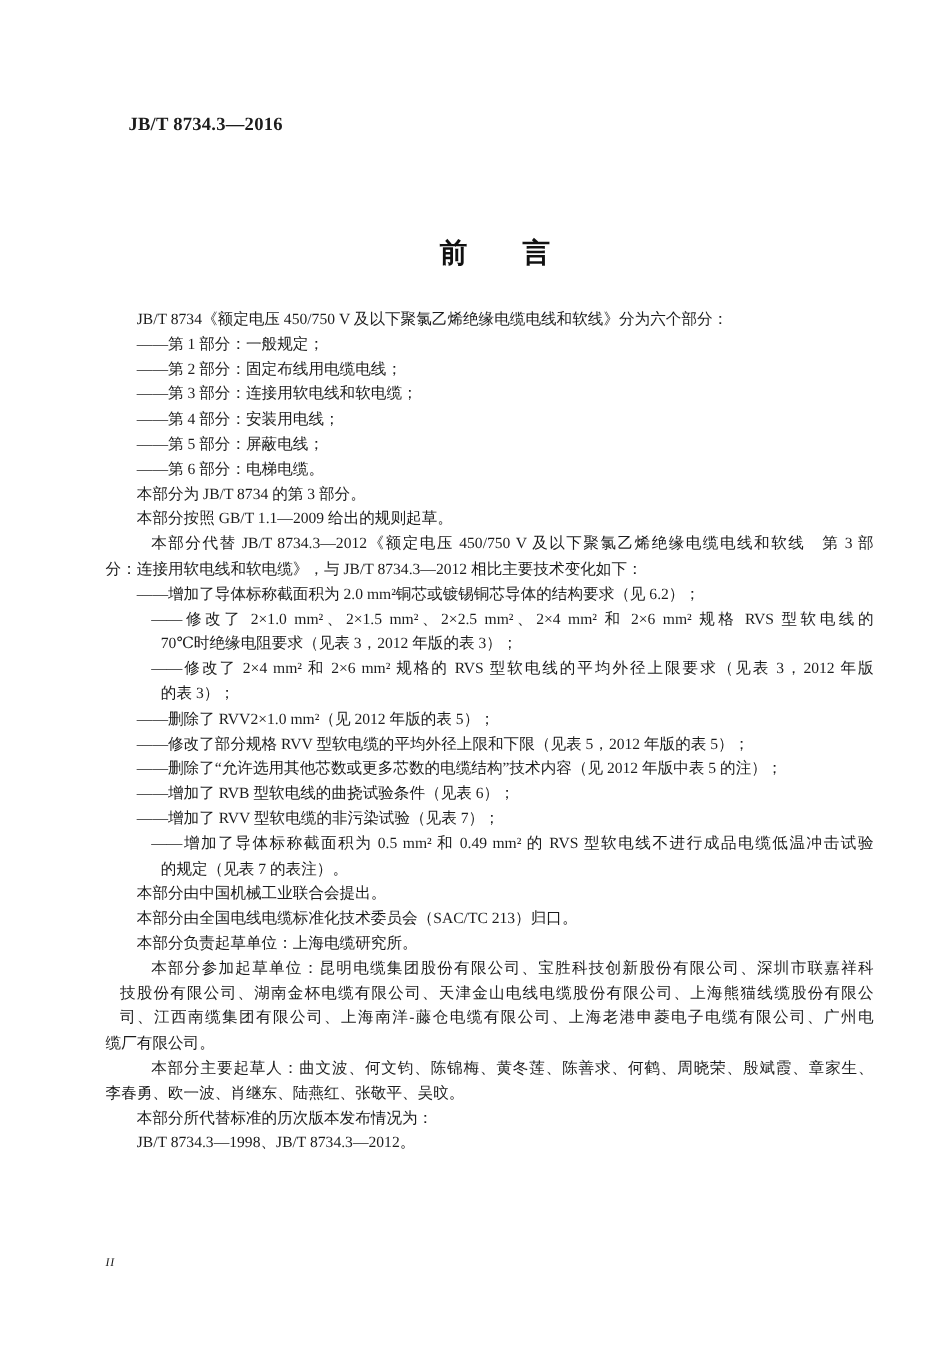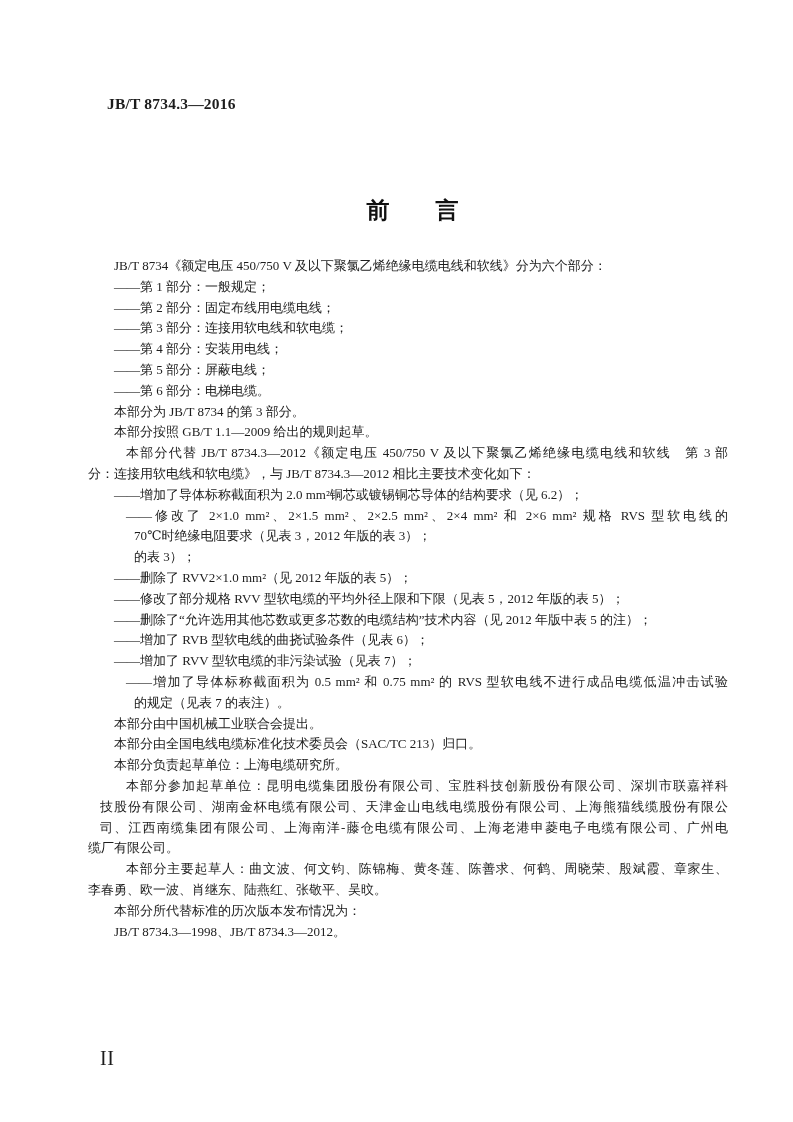--- a/index.html
+++ b/index.html
@@ -52,25 +52,26 @@
   .line.in-m { padding-left: 0; }
   .line.in-h { padding-left: 46px; }
   .line.j {
     white-space: normal;
     text-align: justify;
     text-align-last: justify;
     margin-left: 12px;
   }
   .page-number {
     position: absolute;
-    left: 100px;
+    left: 88px;
     top: 1047px;
-    font-size: 20px;
+    font-size: 10px;
     font-weight: 500;
     letter-spacing: 0.5px;
+    font-style: italic;
   }
 </style>
 </head>
 <body>
 
 <div class="page">
   <div class="std-code">JB/T 8734.3—2016</div>
 
   <h1 class="doc-title">前　　言</h1>
 
@@ -82,27 +83,28 @@
       <div class="line in-p">——第 4 部分：安装用电线；</div>
       <div class="line in-p">——第 5 部分：屏蔽电线；</div>
       <div class="line in-p">——第 6 部分：电梯电缆。</div>
       <div class="line in-p">本部分为 JB/T 8734 的第 3 部分。</div>
       <div class="line in-p">本部分按照 GB/T 1.1—2009 给出的规则起草。</div>
       <div class="line in-p j">本部分代替 JB/T 8734.3—2012《额定电压 450/750 V 及以下聚氯乙烯绝缘电缆电线和软线　第 3 部</div>
       <div class="line in-m">分：连接用软电线和软电缆》，与 JB/T 8734.3—2012 相比主要技术变化如下：</div>
       <div class="line in-p">——增加了导体标称截面积为 2.0 mm²铜芯或镀锡铜芯导体的结构要求（见 6.2）；</div>
       <div class="line in-p j">——修改了 2×1.0 mm²、2×1.5 mm²、2×2.5 mm²、2×4 mm² 和 2×6 mm² 规格 RVS 型软电线的</div>
       <div class="line in-h">70℃时绝缘电阻要求（见表 3，2012 年版的表 3）；</div>
+      <div class="line in-p j">——修改了 2×4 mm² 和 2×6 mm² 规格的 RVS 型软电线的平均外径上限要求（见表 3，2012 年版</div>
       <div class="line in-h">的表 3）；</div>
       <div class="line in-p">——删除了 RVV2×1.0 mm²（见 2012 年版的表 5）；</div>
       <div class="line in-p">——修改了部分规格 RVV 型软电缆的平均外径上限和下限（见表 5，2012 年版的表 5）；</div>
       <div class="line in-p">——删除了“允许选用其他芯数或更多芯数的电缆结构”技术内容（见 2012 年版中表 5 的注）；</div>
       <div class="line in-p">——增加了 RVB 型软电线的曲挠试验条件（见表 6）；</div>
       <div class="line in-p">——增加了 RVV 型软电缆的非污染试验（见表 7）；</div>
-      <div class="line in-p j">——增加了导体标称截面积为 0.5 mm² 和 0.75 mm² 的 RVS 型软电线不进行成品电缆低温冲击试验</div>
+      <div class="line in-p j">——增加了导体标称截面积为 0.5 mm² 和 0.49 mm² 的 RVS 型软电线不进行成品电缆低温冲击试验</div>
       <div class="line in-h">的规定（见表 7 的表注）。</div>
       <div class="line in-p">本部分由中国机械工业联合会提出。</div>
       <div class="line in-p">本部分由全国电线电缆标准化技术委员会（SAC/TC 213）归口。</div>
       <div class="line in-p">本部分负责起草单位：上海电缆研究所。</div>
       <div class="line in-p j">本部分参加起草单位：昆明电缆集团股份有限公司、宝胜科技创新股份有限公司、深圳市联嘉祥科</div>
       <div class="line in-m j">技股份有限公司、湖南金杯电缆有限公司、天津金山电线电缆股份有限公司、上海熊猫线缆股份有限公</div>
       <div class="line in-m j">司、江西南缆集团有限公司、上海南洋-藤仓电缆有限公司、上海老港申菱电子电缆有限公司、广州电</div>
       <div class="line in-m">缆厂有限公司。</div>
       <div class="line in-p j">本部分主要起草人：曲文波、何文钧、陈锦梅、黄冬莲、陈善求、何鹤、周晓荣、殷斌霞、章家生、</div>
       <div class="line in-m">李春勇、欧一波、肖继东、陆燕红、张敬平、吴旼。</div>

